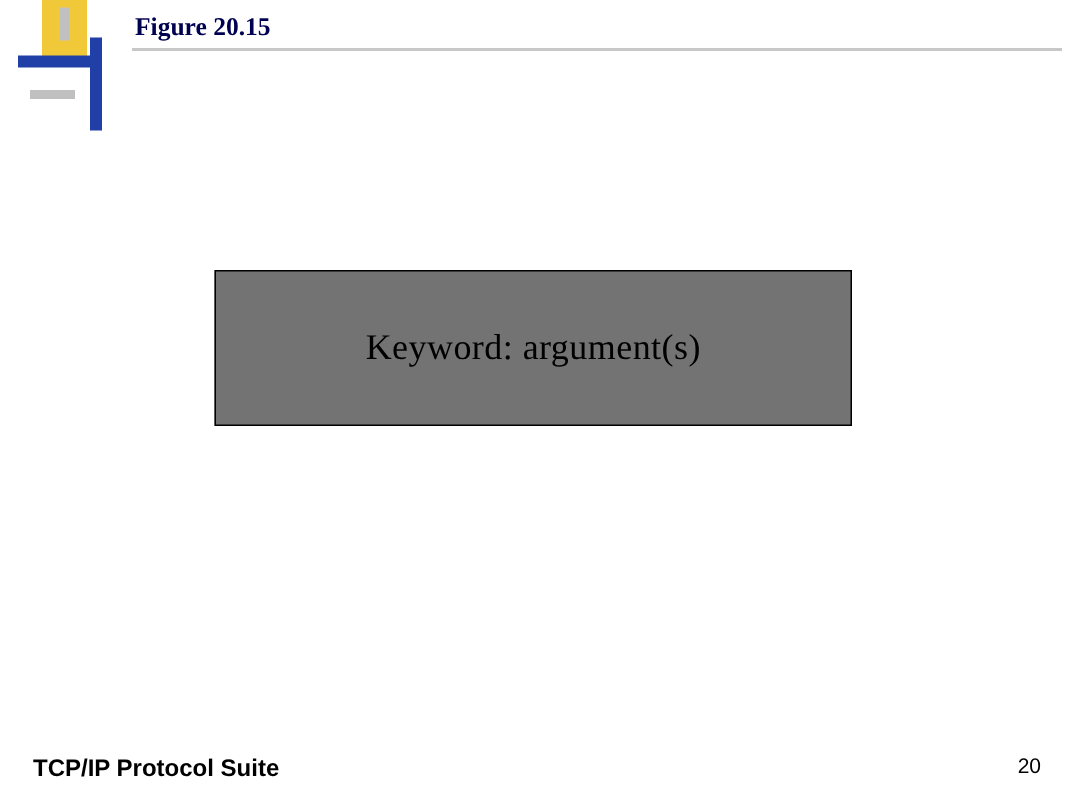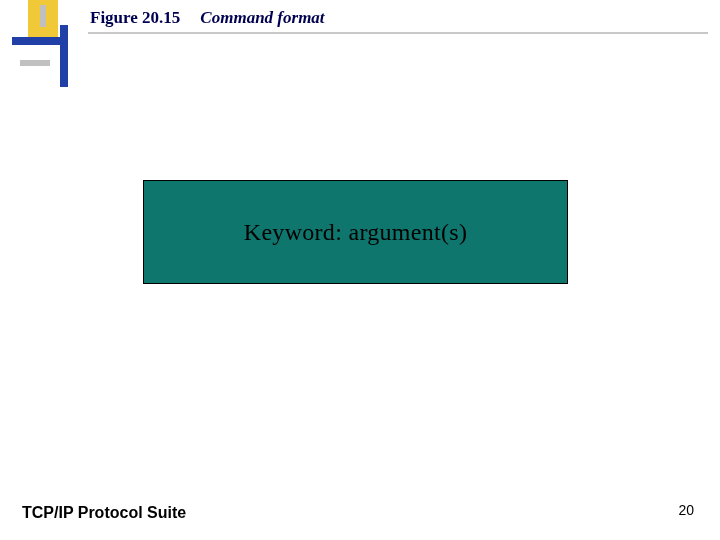--- a/index.html
+++ b/index.html
@@ -61,21 +61,21 @@
       width: 6px;
       height: 22px;
       background: #c0c0c0;
     }
     .header {
       position: absolute;
       top: 8px;
       left: 90px;
       display: flex;
       align-items: baseline;
-      gap: 20px;
+      gap: 10px;
     }
     .figure-num {
       font-weight: bold;
       font-size: 17px;
       color: #000050;
       font-family: 'Times New Roman', Georgia, serif;
     }
     .figure-title {
       font-style: italic;
       font-weight: bold;
@@ -90,21 +90,21 @@
       width: 620px;
       height: 2px;
       background: #c8c8c8;
     }
     .content-box {
       position: absolute;
       top: 180px;
       left: 143px;
       width: 425px;
       height: 104px;
-      background: #0f766e;
+      background: #737373;
       border: 1px solid #000;
       display: flex;
       align-items: center;
       justify-content: center;
     }
     .content-text {
       font-family: 'Times New Roman', Georgia, serif;
       font-size: 24px;
       color: #000;
       letter-spacing: 0.3px;
@@ -133,21 +133,20 @@
 <div class="corner-decoration">
   <div class="yellow-square"></div>
   <div class="gray-vert"></div>
   <div class="blue-horiz"></div>
   <div class="blue-vert"></div>
   <div class="gray-horiz"></div>
 </div>
 
 <div class="header">
   <span class="figure-num">Figure 20.15</span>
-  <span class="figure-title">Command format</span>
 </div>
 
 <div class="title-underline"></div>
 
 <div class="content-box">
   <span class="content-text">Keyword: argument(s)</span>
 </div>
 
 <div class="footer-left">TCP/IP Protocol Suite</div>
 <div class="footer-right">20</div>

